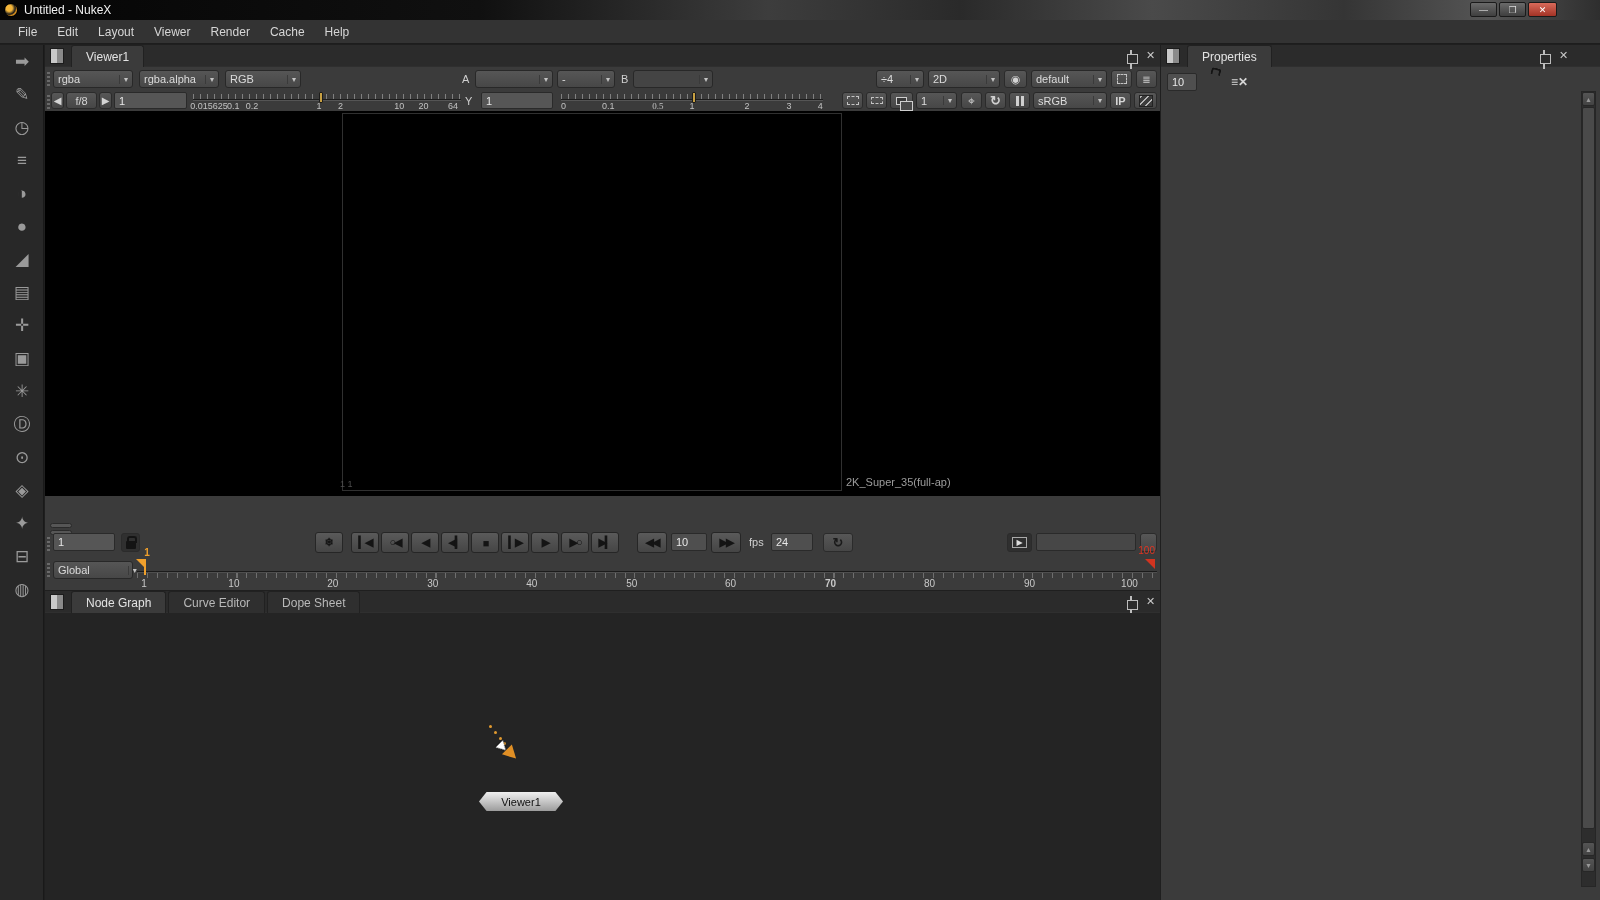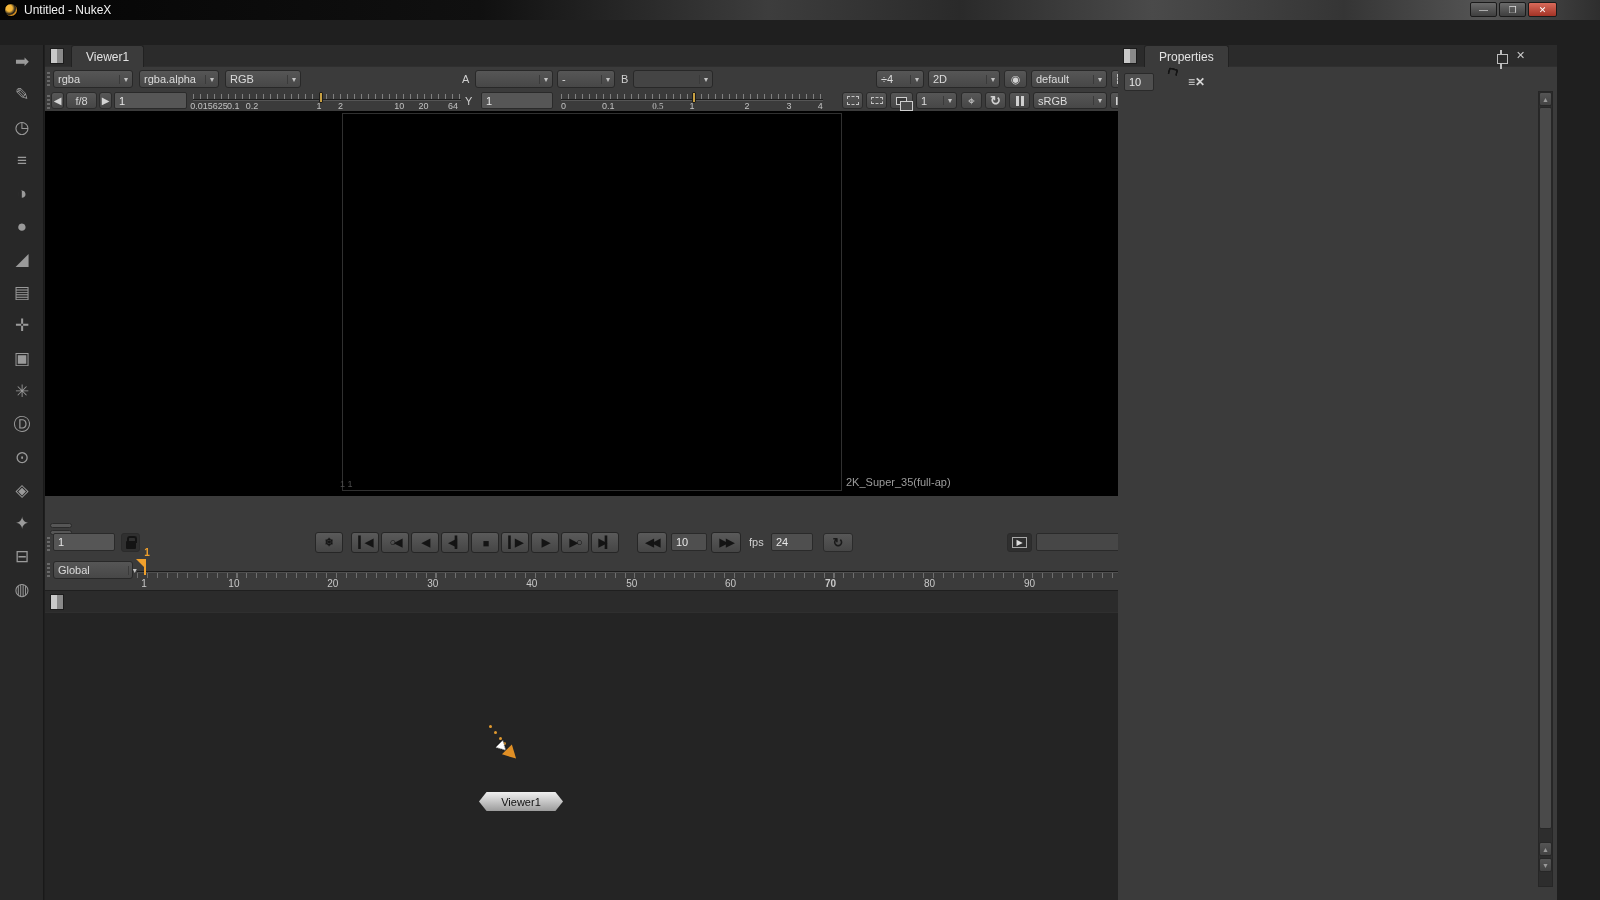--- a/index.html
+++ b/index.html
@@ -22,21 +22,21 @@
   .menu-item{color:#d6d6d6;font-size:12px;padding:0 10px;height:24px;display:flex;align-items:center;}
 
   
   #side-toolbar{left:0;top:45px;width:44px;height:855px;background:#282828;border-right:1px solid #191919;}
   .tool{position:relative;width:44px;height:33px;display:flex;align-items:center;justify-content:center;color:#9a9a9a;font-size:17px;}
 
   
   .pane{background:#3b3b3b;}
   #viewer-pane{left:45px;top:45px;width:1115px;height:545px;}
   #graph-pane{left:45px;top:591px;width:1115px;height:309px;}
-  #props-pane{left:1118px;top:45px;width:439px;height:855px;}
+  #props-pane{left:1161px;top:45px;width:439px;height:855px;}
 
   .tabbar{position:absolute;left:0;top:0;right:0;height:22px;background:#2b2b2b;border-bottom:1px solid #2f2f2f;}
   .corner{position:absolute;left:5px;top:3px;width:14px;height:16px;border:1px solid #1c1c1c;
     background:linear-gradient(90deg,#c9c9c9 0 50%,#8a8a8a 50% 100%);}
   .tab{position:relative;height:22px;display:inline-flex;align-items:center;padding:0 14px;font-size:12px;color:#b9b9b9;
     background:#2f2f2f;border:1px solid #212121;border-bottom:none;border-radius:3px 3px 0 0;margin-right:2px;}
   .tab.active{background:#3b3b3b;color:#e3e3e3;}
   .tabs-row{position:absolute;left:26px;top:0;display:flex;}
   .float-ic{position:relative;width:9px;height:8px;border:1px solid #bdbdbd;background:transparent;}
   .float-ic:before{content:'';position:absolute;left:-4px;top:3px;width:9px;height:8px;border:1px solid #bdbdbd;background:#2b2b2b;}
@@ -123,20 +123,30 @@
 <div id="app">
 
   <div class="abs" id="titlebar">
     <div class="abs" id="nuke-logo"></div>
     <div class="abs" id="title-text">Untitled - NukeX</div>
     <div class="abs winbtn" style="left:1470px;">—</div>
     <div class="abs winbtn" style="left:1499px;">❐</div>
     <div class="abs winbtn close" style="left:1528px;">✕</div>
   </div>
 
+  <div class="abs" id="menubar">
+
+  <div class="menu-item">File</div>
+      <div class="menu-item">Edit</div>
+      <div class="menu-item">Layout</div>
+      <div class="menu-item">Viewer</div>
+      <div class="menu-item">Render</div>
+      <div class="menu-item">Cache</div>
+      <div class="menu-item">Help</div>
+    </div>
 
   <div class="abs" id="side-toolbar">
 
   <div class="tool">
         <span>➡</span>
       </div>
       <div class="tool">
         <span>✎</span>
       </div>
       <div class="tool">
@@ -400,20 +410,32 @@
           <span id="playhead-lab">1</span>
         </div>
       <span id="range-end-lab">100</span>
       <span id="range-end-marker"></span>
     </div>
   </div>
 
   <div class="abs pane" id="graph-pane">
     <div class="tabbar">
       <div class="corner"></div>
+      <div class="tabs-row">
+
+      <div class="tab active">
+            <span>Node Graph</span>
+          </div>
+          <div class="tab">
+            <span>Curve Editor</span>
+          </div>
+          <div class="tab">
+            <span>Dope Sheet</span>
+          </div>
+        </div>
       <div class="abs" style="left:1085px;top:6px;"><span class="float-ic"></span></div>
       <div class="abs close-ic" style="left:1101px;top:5px;">✕</div>
     </div>
     <div id="graph-canvas">
       <div class="abs" style="left:444px;top:112px;width:80px;height:70px;">
         <span class="cdot" style="left:0;top:0;"></span>
         <span class="cdot" style="left:5px;top:6px;"></span>
         <span class="cdot" style="left:10px;top:12px;"></span>
         <span class="cdot" style="left:14px;top:17px;"></span>
         <span id="conn-cursor"></span>

